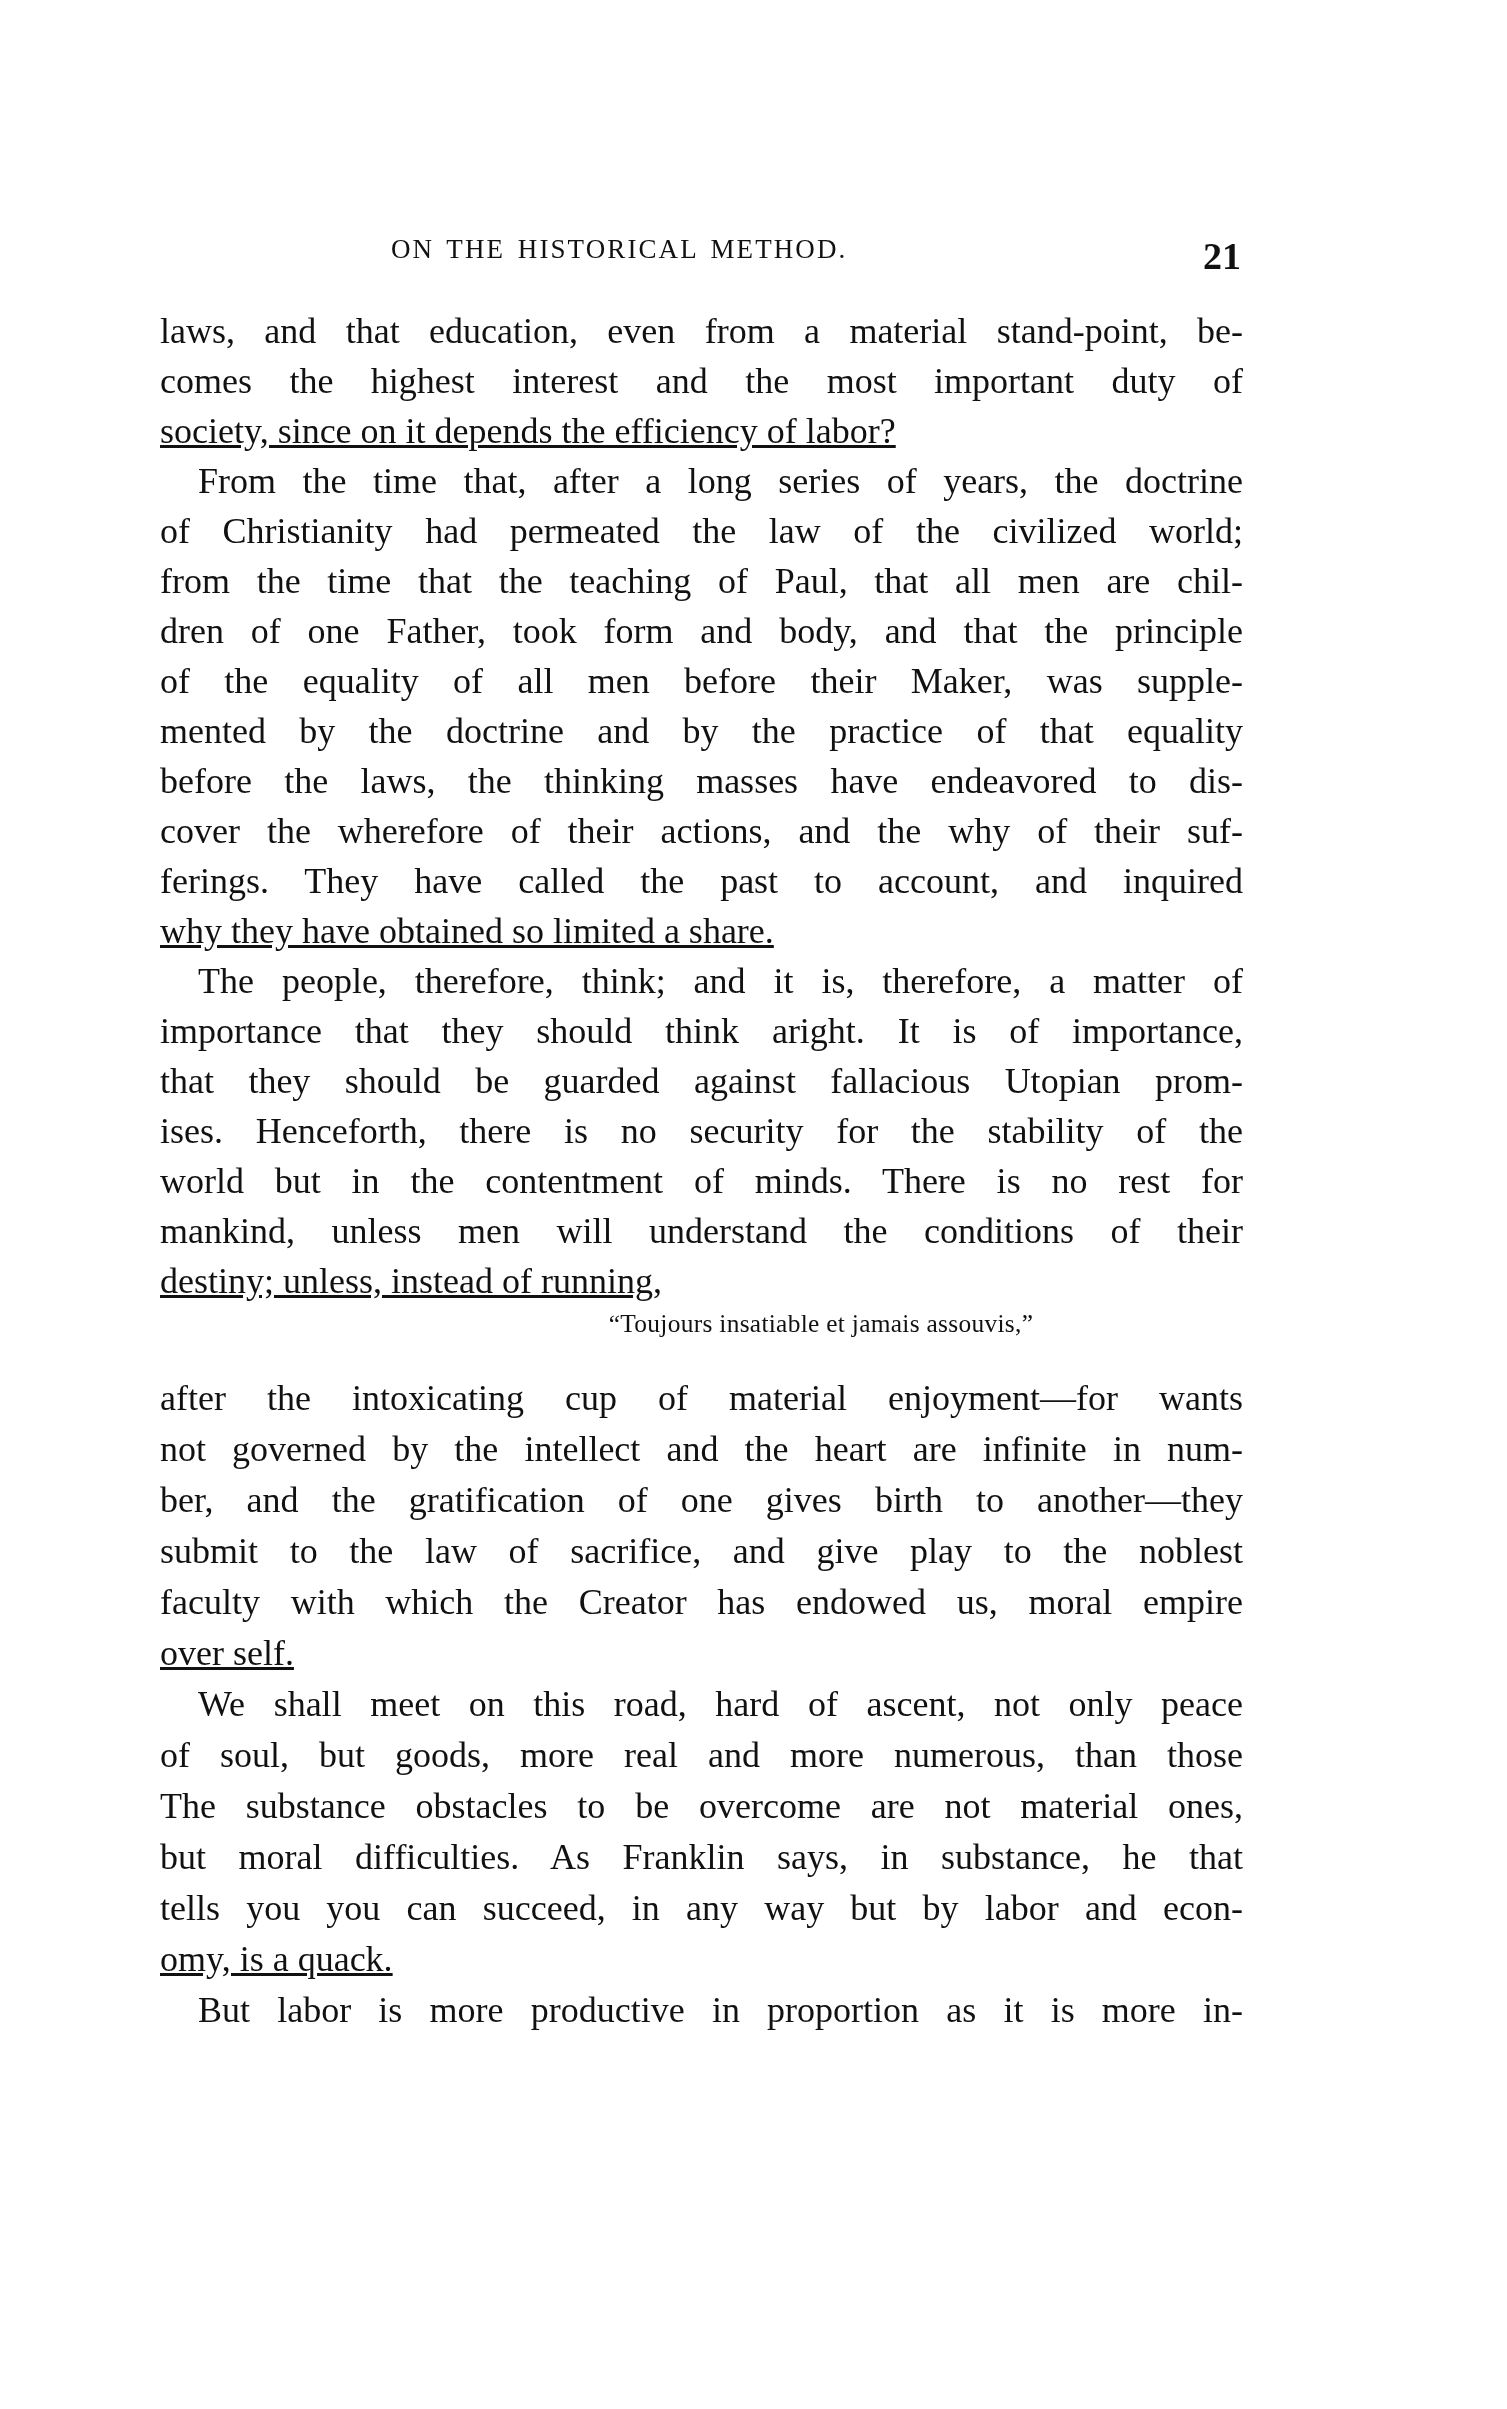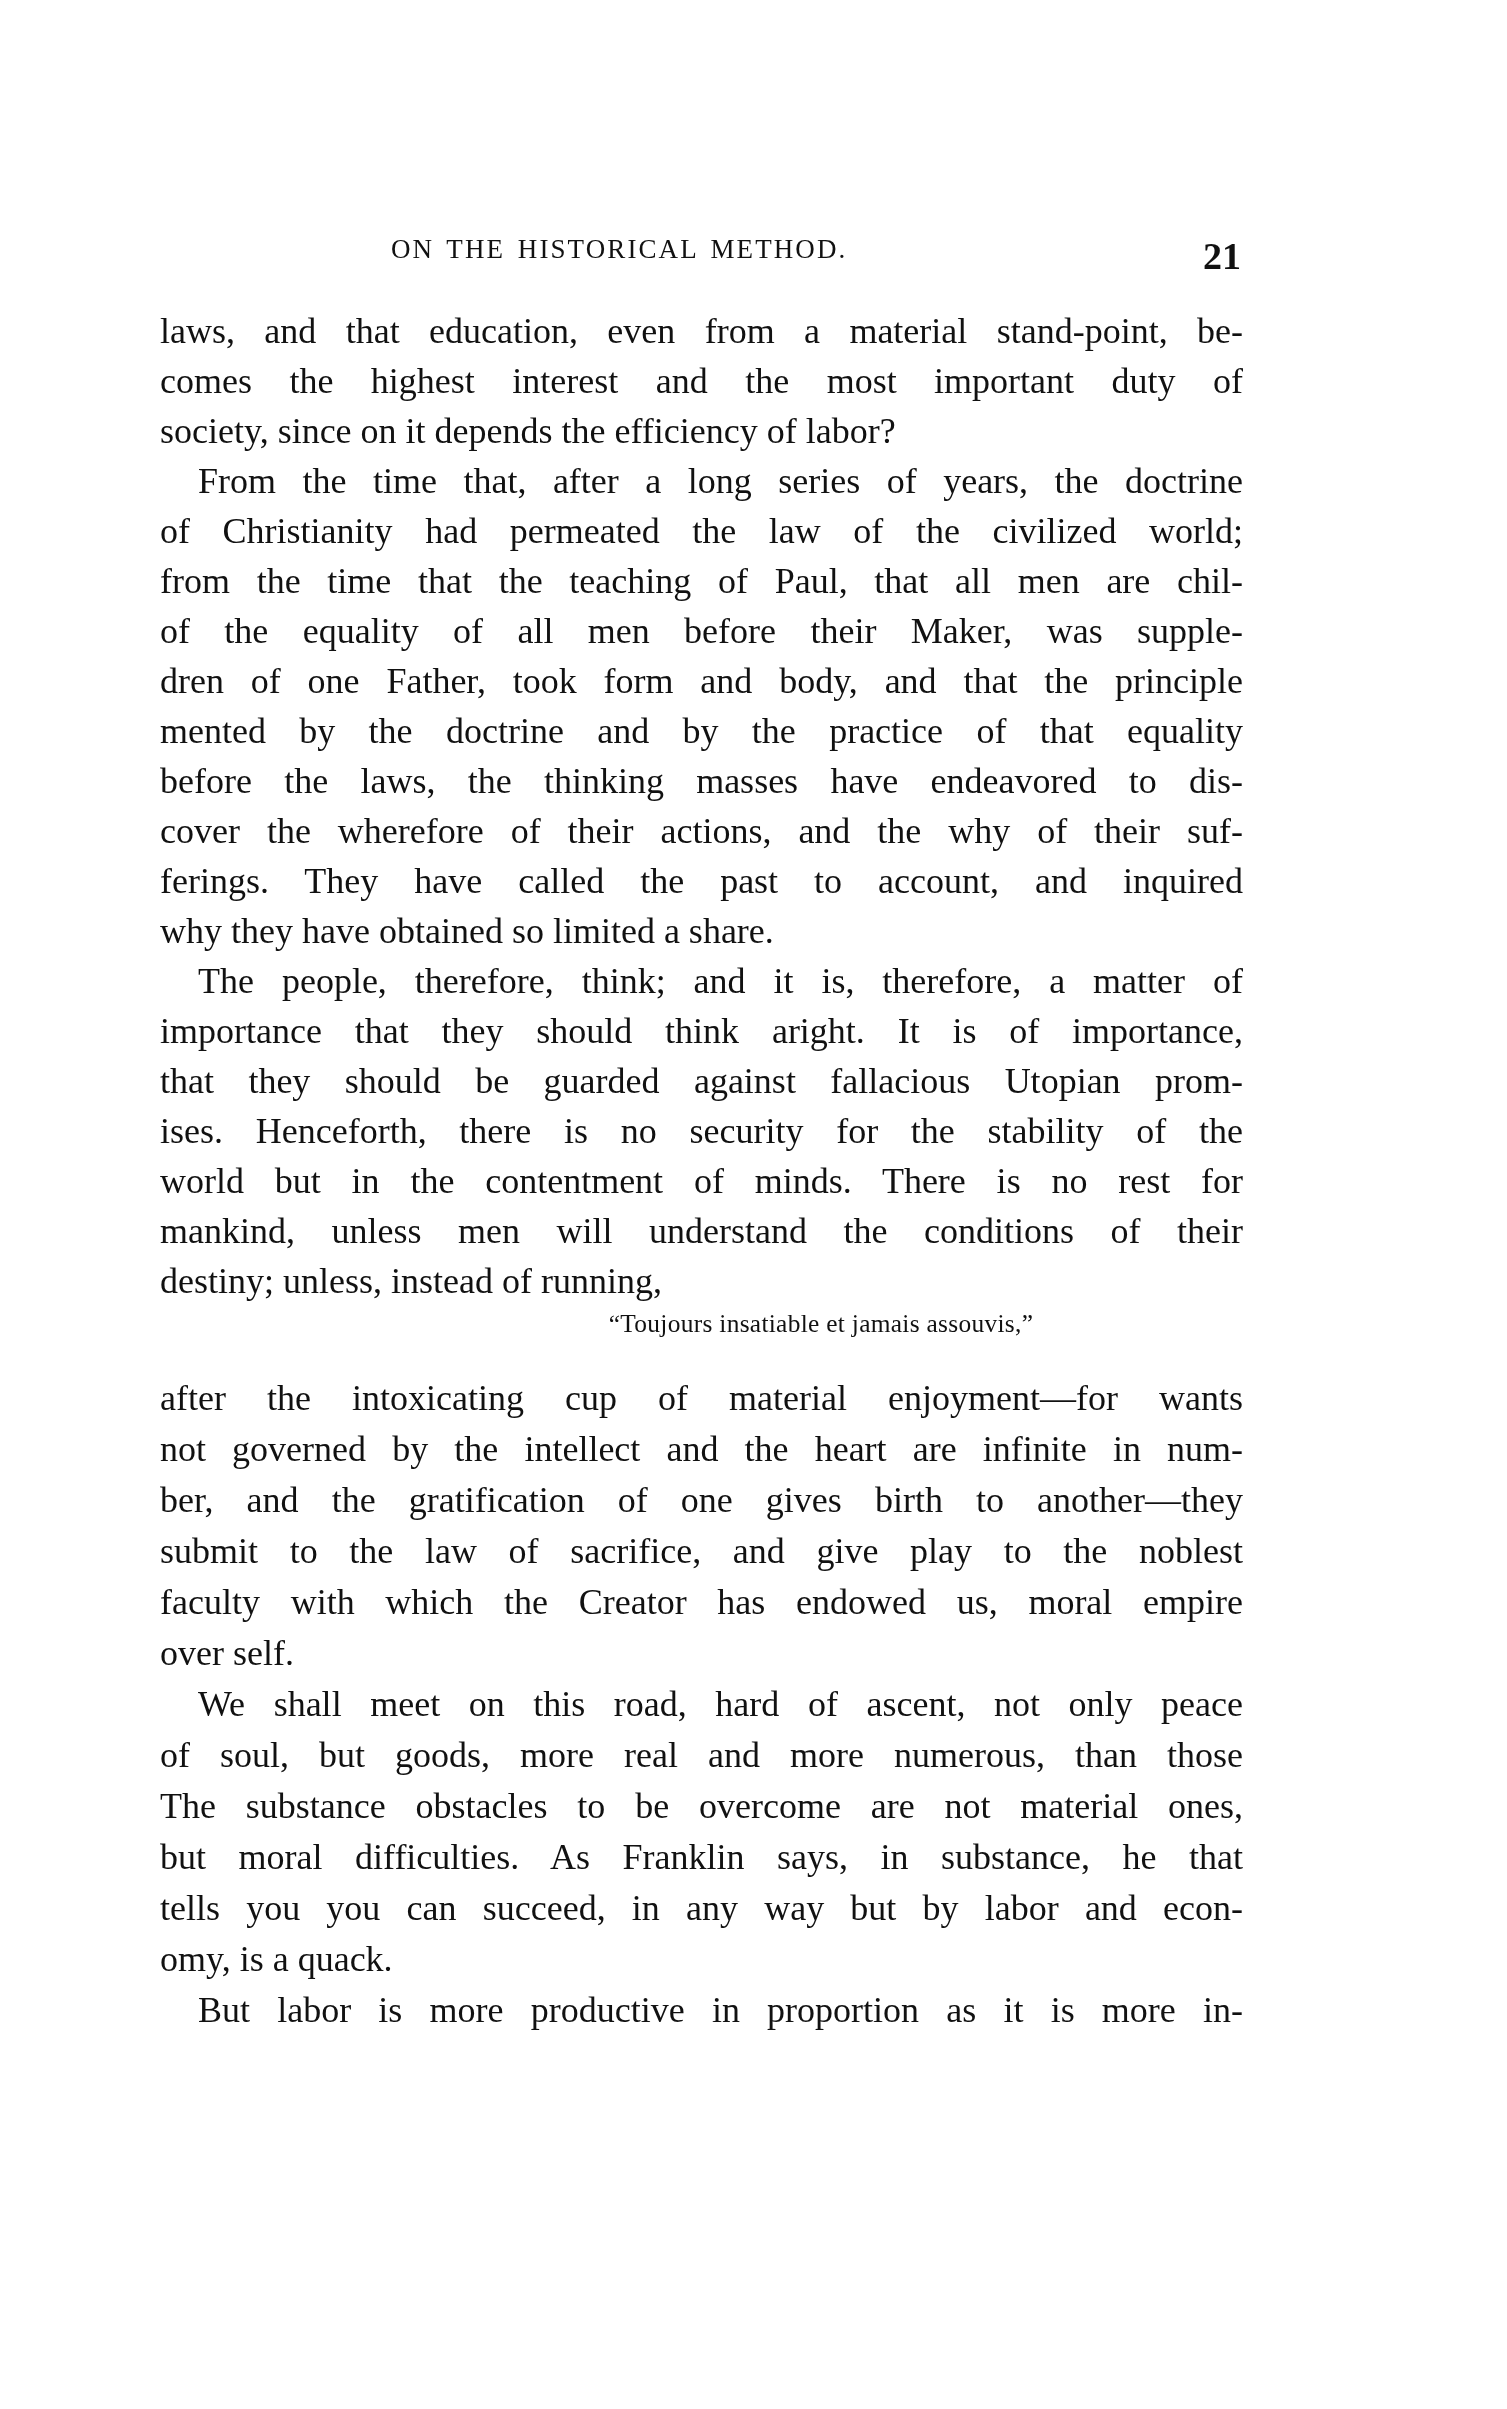--- a/index.html
+++ b/index.html
@@ -54,20 +54,21 @@
     .line {
       display: block;
       height: 50px;
       line-height: 50px;
       white-space: nowrap;
       text-align: justify;
       text-align-last: justify;
     }
     .line.last {
       text-align-last: left;
+      text-decoration: underline;
     }
     .line.indent {
       padding-left: 38px;
     }
     .block-upper { top: 306px; }
     .block-lower { top: 1373px; }
     .block-lower .line {
       height: 51px;
       line-height: 51px;
     }
@@ -95,22 +96,22 @@
     <span class="page-number">21</span>
   </div>
 
   <div class="text-block block-upper">
     <span class="line">laws, and that education, even from a material stand-point, be-</span>
     <span class="line">comes the highest interest and the most important duty of</span>
     <span class="line last">society, since on it depends the efficiency of labor?</span>
     <span class="line indent">From the time that, after a long series of years, the doctrine</span>
     <span class="line">of Christianity had permeated the law of the civilized world;</span>
     <span class="line">from the time that the teaching of Paul, that all men are chil-</span>
+    <span class="line">dren of one Father, took form and body, and that the principle</span>
     <span class="line">of the equality of all men before their Maker, was supple-</span>
-    <span class="line">dren of one Father, took form and body, and that the principle</span>
     <span class="line">mented by the doctrine and by the practice of that equality</span>
     <span class="line">before the laws, the thinking masses have endeavored to dis-</span>
     <span class="line">cover the wherefore of their actions, and the why of their suf-</span>
     <span class="line">ferings. They have called the past to account, and inquired</span>
     <span class="line last">why they have obtained so limited a share.</span>
     <span class="line indent">The people, therefore, think; and it is, therefore, a matter of</span>
     <span class="line">importance that they should think aright. It is of importance,</span>
     <span class="line">that they should be guarded against fallacious Utopian prom-</span>
     <span class="line">ises. Henceforth, there is no security for the stability of the</span>
     <span class="line">world but in the contentment of minds. There is no rest for</span>

